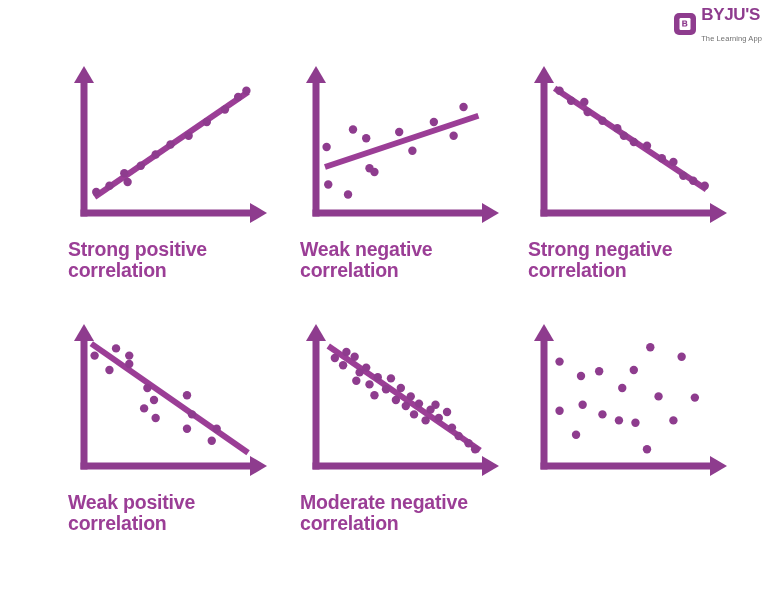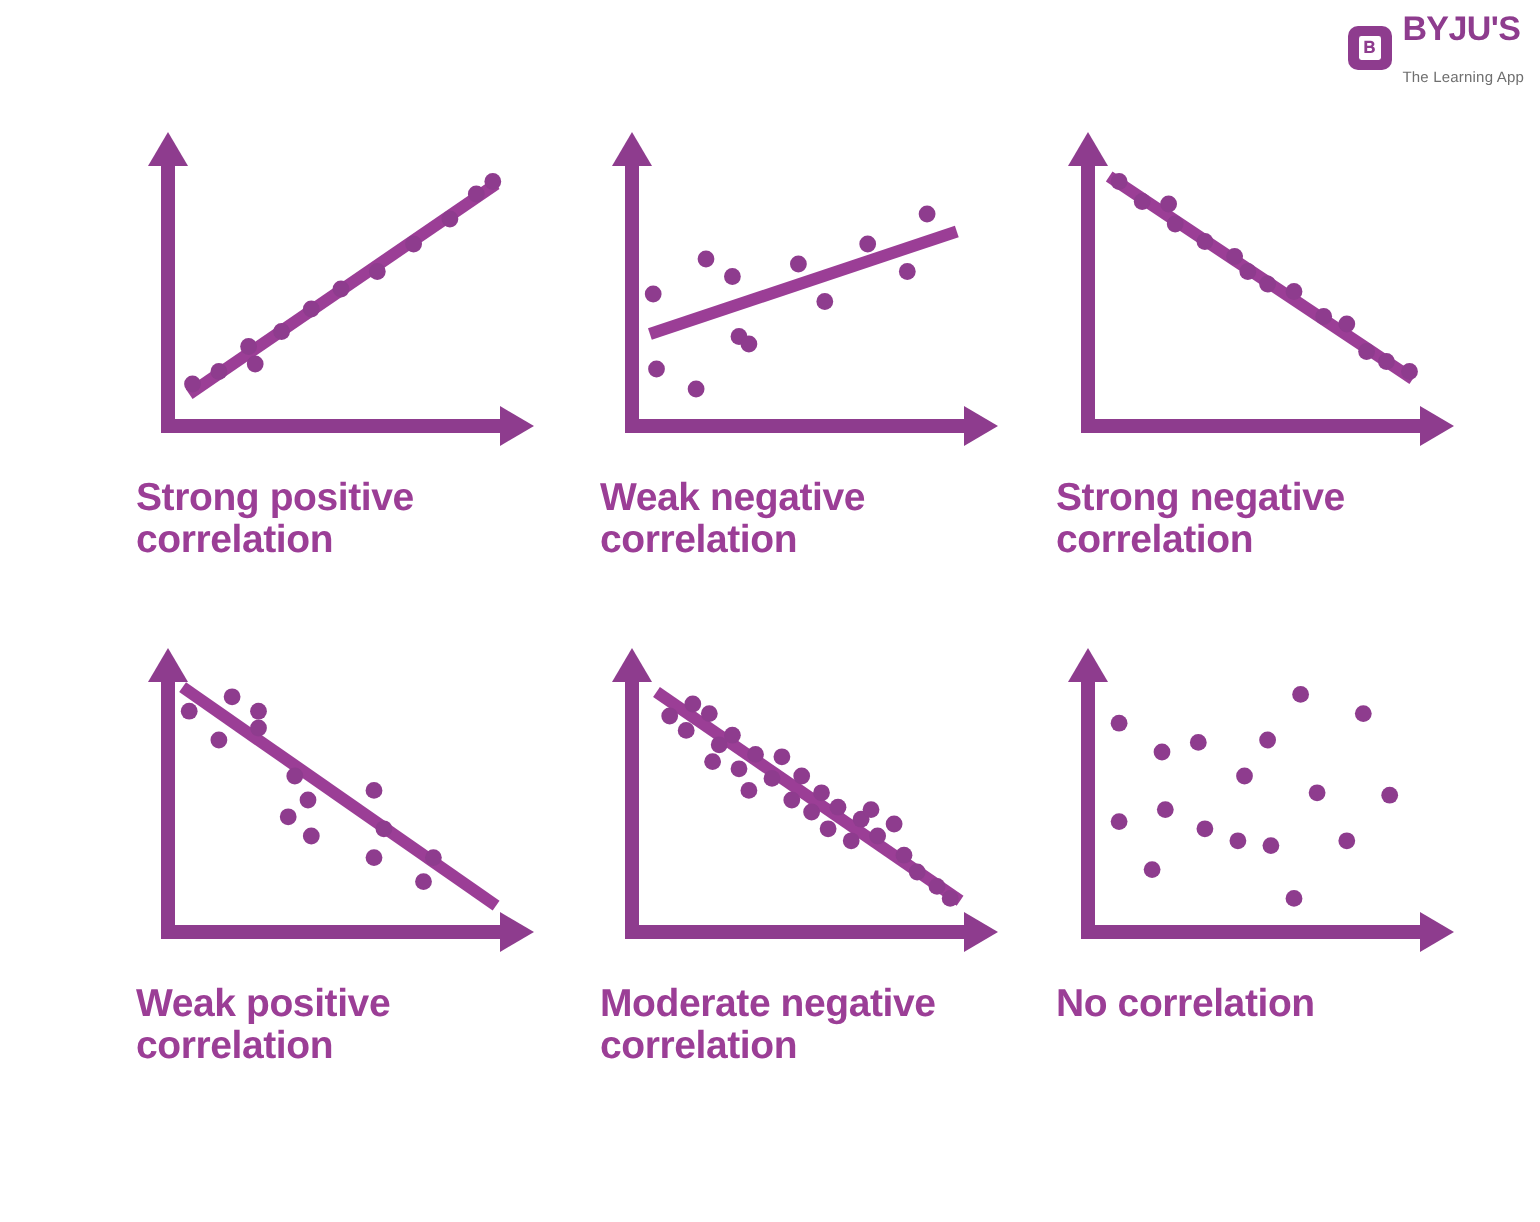--- a/index.html
+++ b/index.html
@@ -267,17 +267,16 @@
           <circle cx="166.85" cy="87.6" r="4.2" fill="#8E3C8E"></circle>
           <circle cx="54.65" cy="94.8" r="4.2" fill="#8E3C8E"></circle>
           <circle cx="31.55" cy="100.80000000000001" r="4.2" fill="#8E3C8E"></circle>
           <circle cx="74.45" cy="104.4" r="4.2" fill="#8E3C8E"></circle>
           <circle cx="90.95" cy="110.4" r="4.2" fill="#8E3C8E"></circle>
           <circle cx="107.45" cy="112.8" r="4.2" fill="#8E3C8E"></circle>
           <circle cx="145.4" cy="110.4" r="4.2" fill="#8E3C8E"></circle>
           <circle cx="48.05" cy="124.8" r="4.2" fill="#8E3C8E"></circle>
           <circle cx="119" cy="139.2" r="4.2" fill="#8E3C8E"></circle>
         </svg>
-      <div class="caption">No correlation</div>
     </div>
 
   </div>
 </div>
 
 </body></html>

